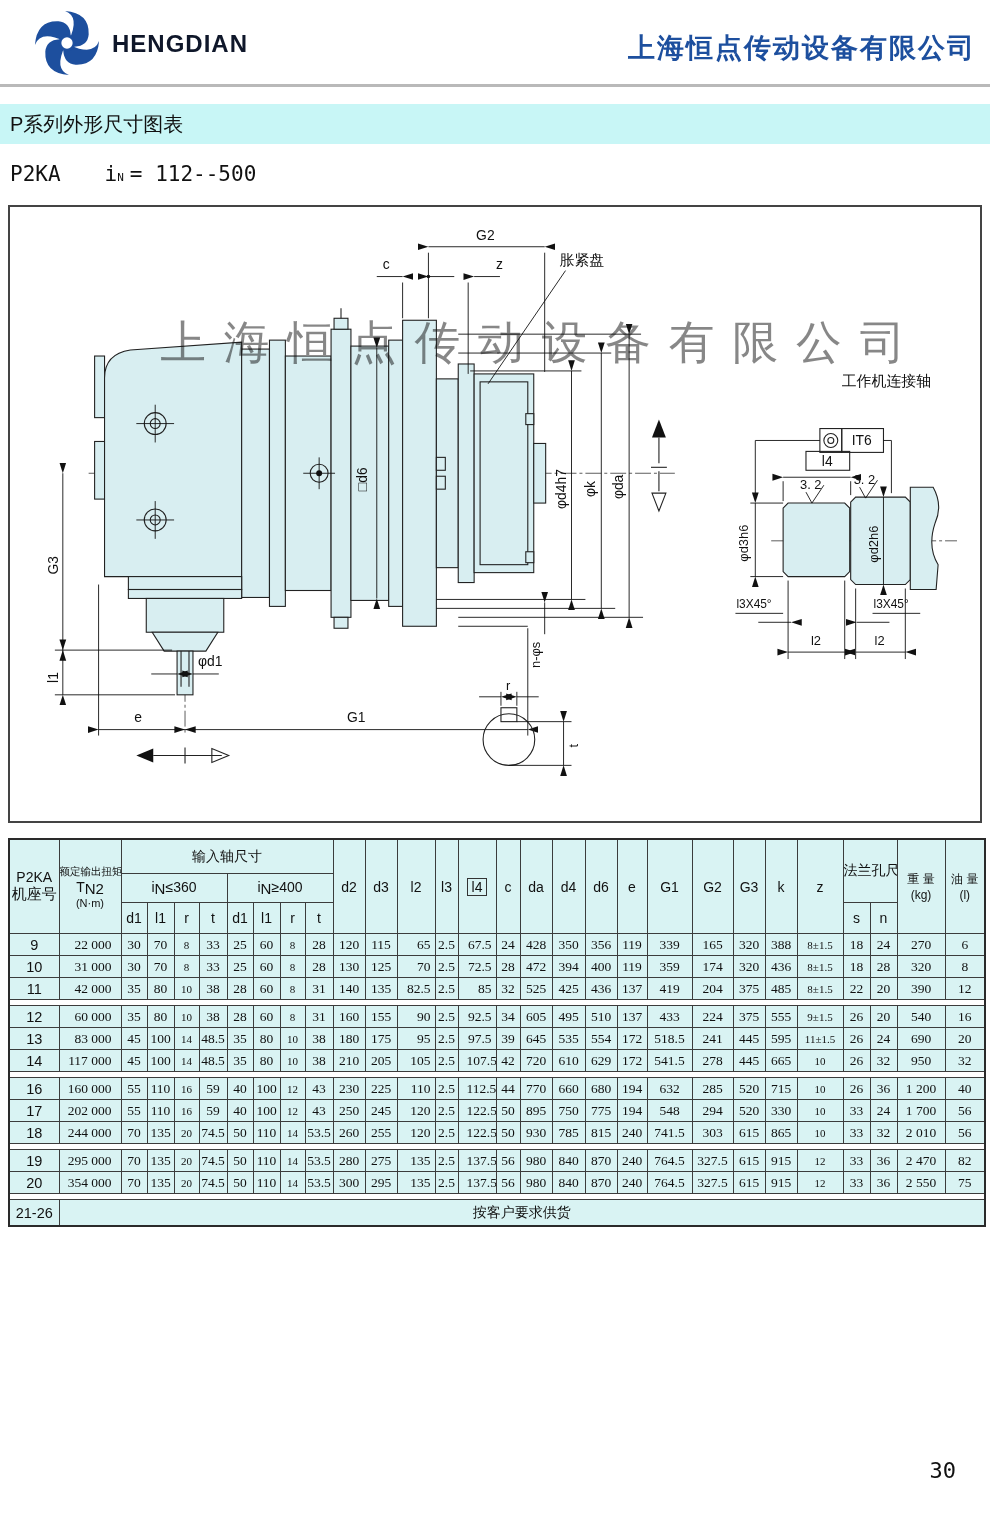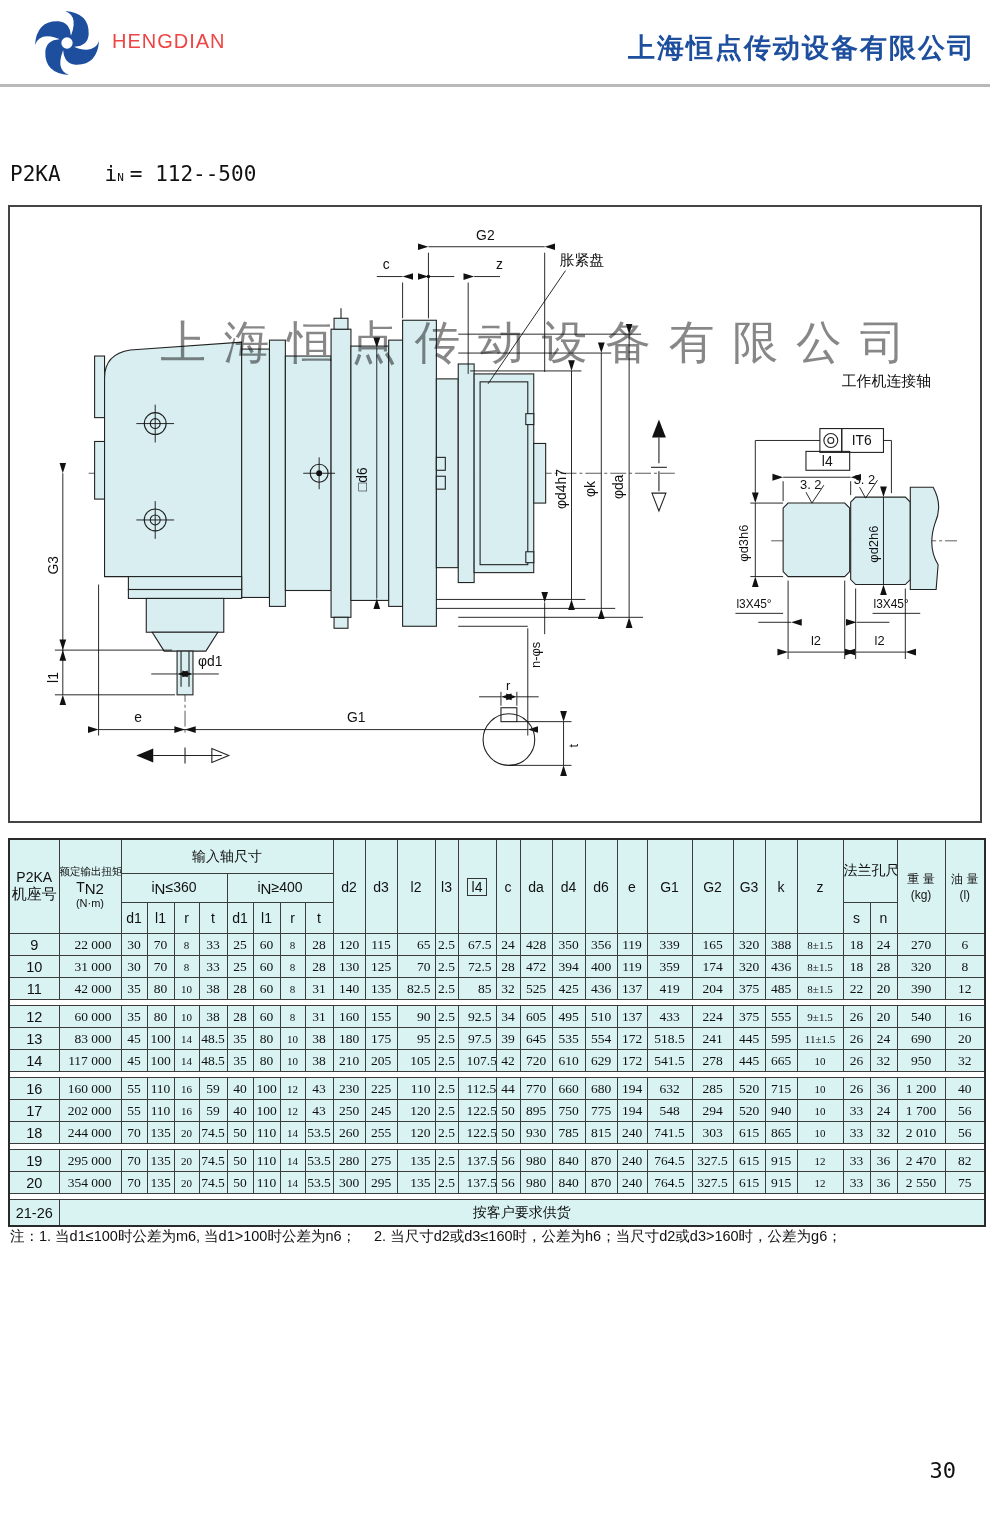--- a/index.html
+++ b/index.html
@@ -1,21 +1,21 @@
 <!DOCTYPE html>
 <html><head>
 <meta charset="utf-8">
 <style>
   html,body{margin:0;padding:0;background:#fff;}
   .page{position:relative;width:990px;height:1513px;background:#fff;overflow:hidden;
         font-family:"Liberation Sans",sans-serif;color:#111;}
   
   .app-header{position:absolute;top:0;left:0;width:100%;height:84px;border-bottom:3px solid #b9b9b9;}
   .logo{position:absolute;left:34px;top:8px;}
-  .brand{position:absolute;left:112px;top:30px;font-size:20px;font-weight:400;color:#ef4444;letter-spacing:1px;}
+  .brand{position:absolute;left:112px;top:30px;font-size:24px;font-weight:700;color:#0f172a;letter-spacing:1px;}
   .company{position:absolute;right:14px;top:30px;font-size:27px;font-weight:bold;color:#1d4f9e;
            font-family:"Liberation Serif",serif;letter-spacing:2px;}
   
   .title-bar{position:absolute;top:104px;left:0;width:100%;height:40px;background:#c8f6f6;
              font-size:20px;line-height:40px;padding-left:10px;box-sizing:border-box;}
   .subtitle{position:absolute;top:162px;left:10px;font-family:"DejaVu Sans Mono",monospace;font-size:21px;text-align:right;}
   .subtitle .model{margin-right:44px;}
   .subtitle .eq{margin-left:6px;}
   .subN{font-size:11px;}
   
@@ -64,20 +64,21 @@
         <path d="M2,-3 Q14,-28 -2,-34 Q24,-32 23,-9 Q22,3 8,4 Z" transform="rotate(180)"></path>
         <path d="M2,-3 Q14,-28 -2,-34 Q24,-32 23,-9 Q22,3 8,4 Z" transform="rotate(270)"></path>
       </g>
       <circle r="7.5" fill="#fff"></circle>
       <circle r="7.5" fill="none" stroke="#1d4f9e" stroke-width="3"></circle>
     </svg>
     <div class="brand">HENGDIAN</div>
     <div class="company">上海恒点传动设备有限公司</div>
   </div>
 
+  <div class="title-bar">P系列外形尺寸图表</div>
 
   <div class="subtitle">
     <span class="model">P2KA</span><span>i</span><span class="subN">N</span><span class="eq">= 112--500</span>
   </div>
 
   <div class="diagram">
     <svg class="dg-svg" width="970" height="614" viewBox="0 0 974 618">
       <defs>
         <marker id="arw" viewBox="0 0 12 8" refX="1" refY="4" markerWidth="13" markerHeight="9" orient="auto-start-reverse">
           <path d="M1,4 L12,7.5 L12,0.5 Z" fill="#111"></path>
@@ -612,21 +613,21 @@
           <td>2.5</td>
           <td class="ra">122.5</td>
           <td>50</td>
           <td>895</td>
           <td>750</td>
           <td>775</td>
           <td>194</td>
           <td>548</td>
           <td>294</td>
           <td>520</td>
-          <td>940</td>
+          <td>330</td>
           <td class="sm">10</td>
           <td>33</td>
           <td>24</td>
           <td>1 700</td>
           <td>56</td>
         </tr>
         <tr>
           <td class="c-frame">18</td>
           <td class="ra">244 000</td>
           <td>70</td>
@@ -726,17 +727,16 @@
           <td colspan="29"></td>
         </tr>
         <tr>
           <td class="c-frame">21-26</td>
           <td colspan="28" class="span-cell">按客户要求供货</td>
         </tr>
       </tbody>
   </table>
 
   <div class="notes">
-    <div><span>注：</span><span>1. 当d1≤100时公差为m6, 当d1&gt;100时公差为n6；</span><span class="gap"></span><span>2. 当尺寸d2或d3≤160时，公差为h6；当尺寸d2或d3&gt;160时，公差为g6；</span></div>
   </div>
 
   <div class="page-num">30</div>
 </div>
 
 </body></html>

